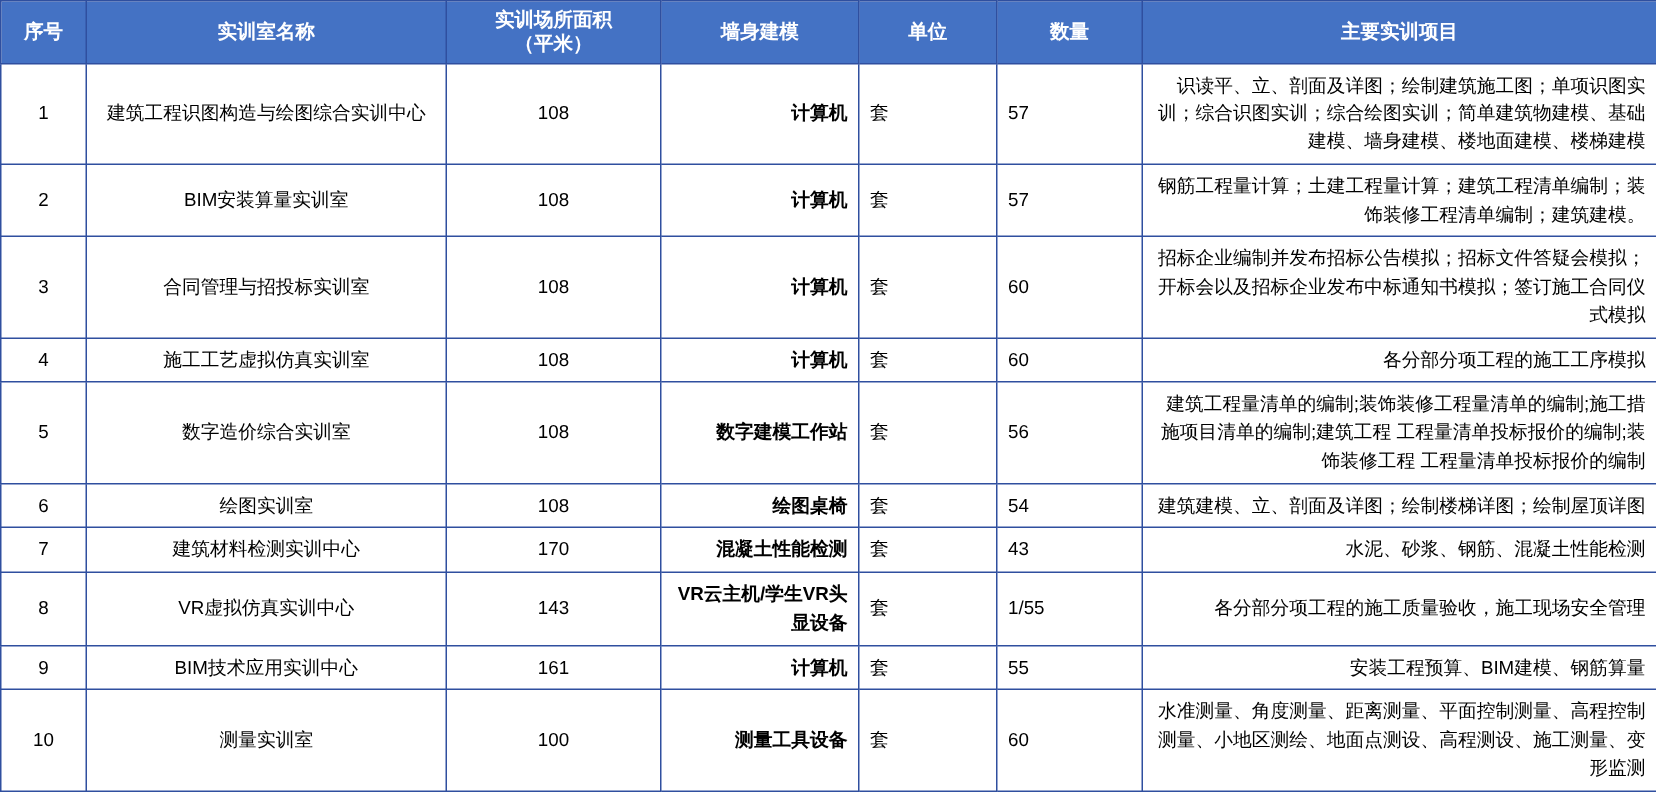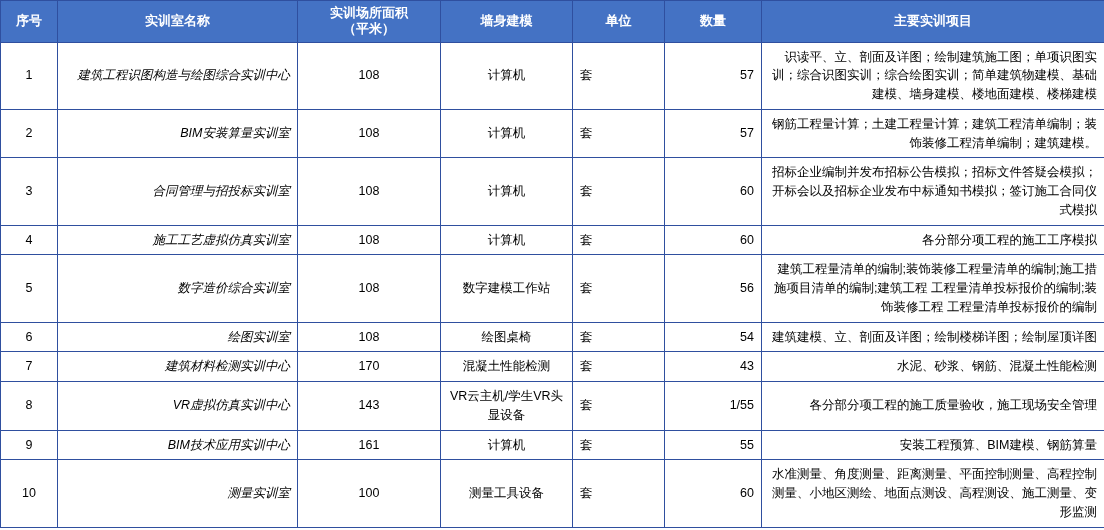--- a/index.html
+++ b/index.html
@@ -35,36 +35,36 @@
     font-size: 12.5px;
     color: #000000;
     vertical-align: middle;
     padding: 5px 7px;
     line-height: 1.5;
   }
   td.c-index {
     text-align: center;
   }
   td.c-name {
-    text-align: right;
-    font-style: italic;
+    text-align: center;
   }
   td.c-area {
     text-align: center;
     padding-left: 10px;
   }
   td.c-equip {
-    text-align: center;
+    text-align: right;
+    font-weight: bold;
   }
   td.c-unit {
     text-align: left;
     padding-left: 10px;
   }
   td.c-qty {
-    text-align: right;
+    text-align: left;
     padding-left: 10px;
   }
   td.c-proj {
     text-align: right;
     line-height: 1.55;
   }
   col.w-index { width: 57px; }
   col.w-name  { width: 240px; }
   col.w-area  { width: 143px; }
   col.w-equip { width: 132px; }

